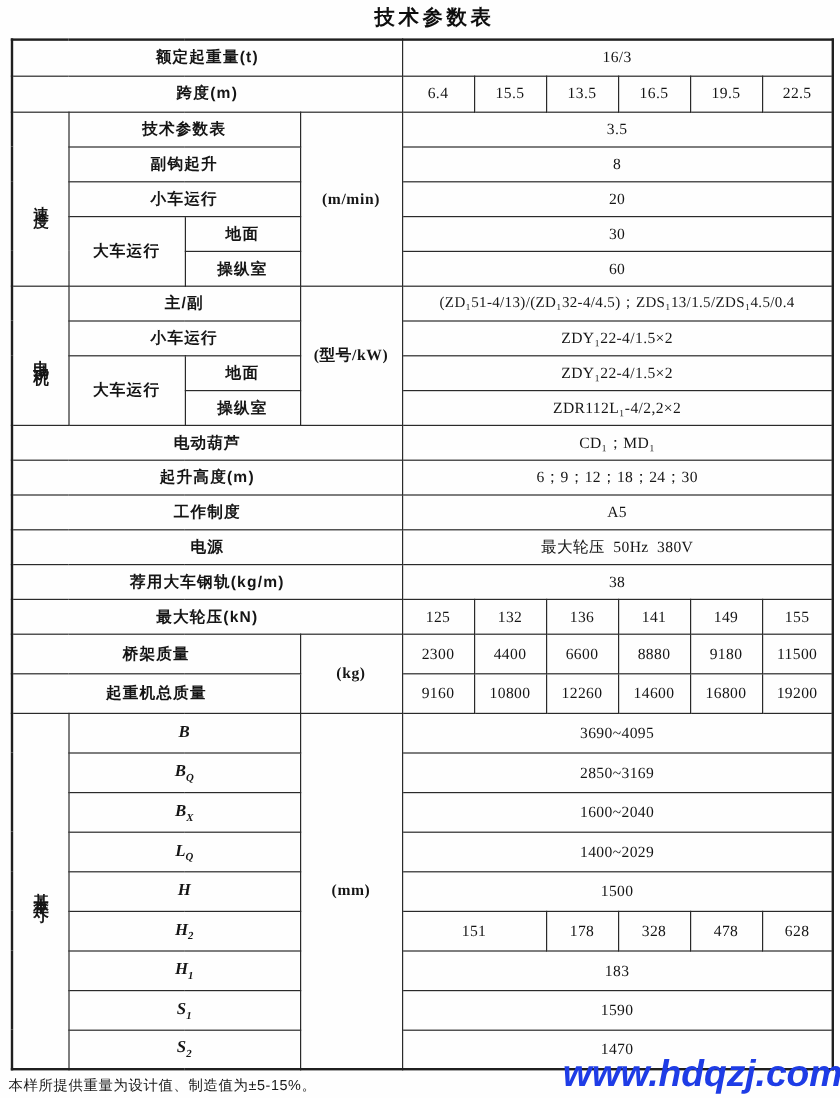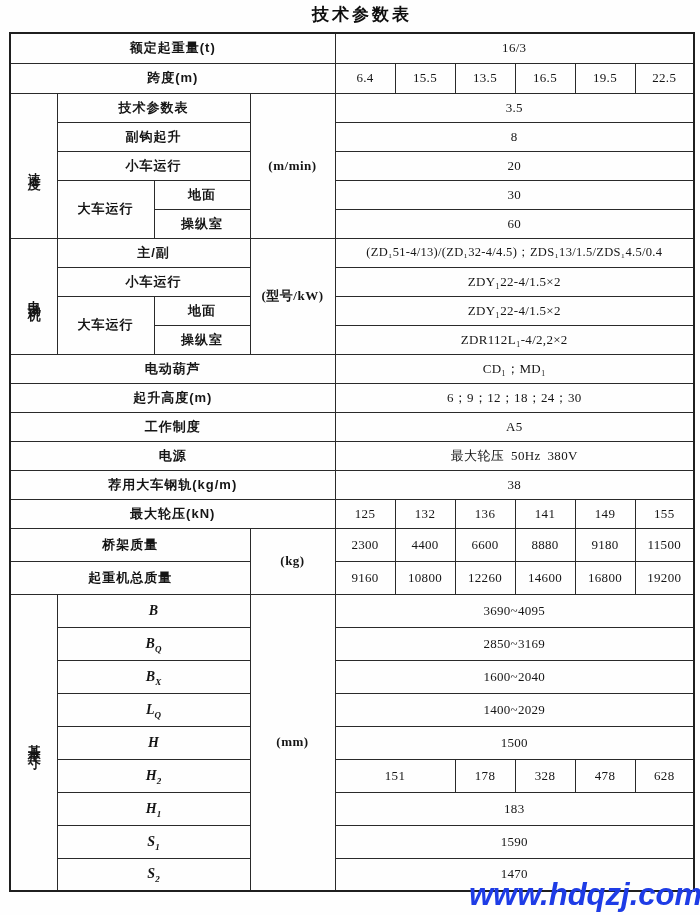--- a/index.html
+++ b/index.html
@@ -221,15 +221,16 @@
       <td colspan="2" class="dimlbl"><span class="base">S</span><sub>1</sub></td>
       <td colspan="6" class="val">1590</td>
     </tr>
     <tr class="h33">
       <td colspan="2" class="dimlbl"><span class="base">S</span><sub>2</sub></td>
       <td colspan="6" class="val">1470</td>
     </tr>
   </tbody>
     </table>
 
+  <div class="note">本样所提供重量为设计值、制造值为±5-15%。</div>
   <div class="watermark">www.hdqzj.com</div>
 
 </div>
 
 </body></html>

